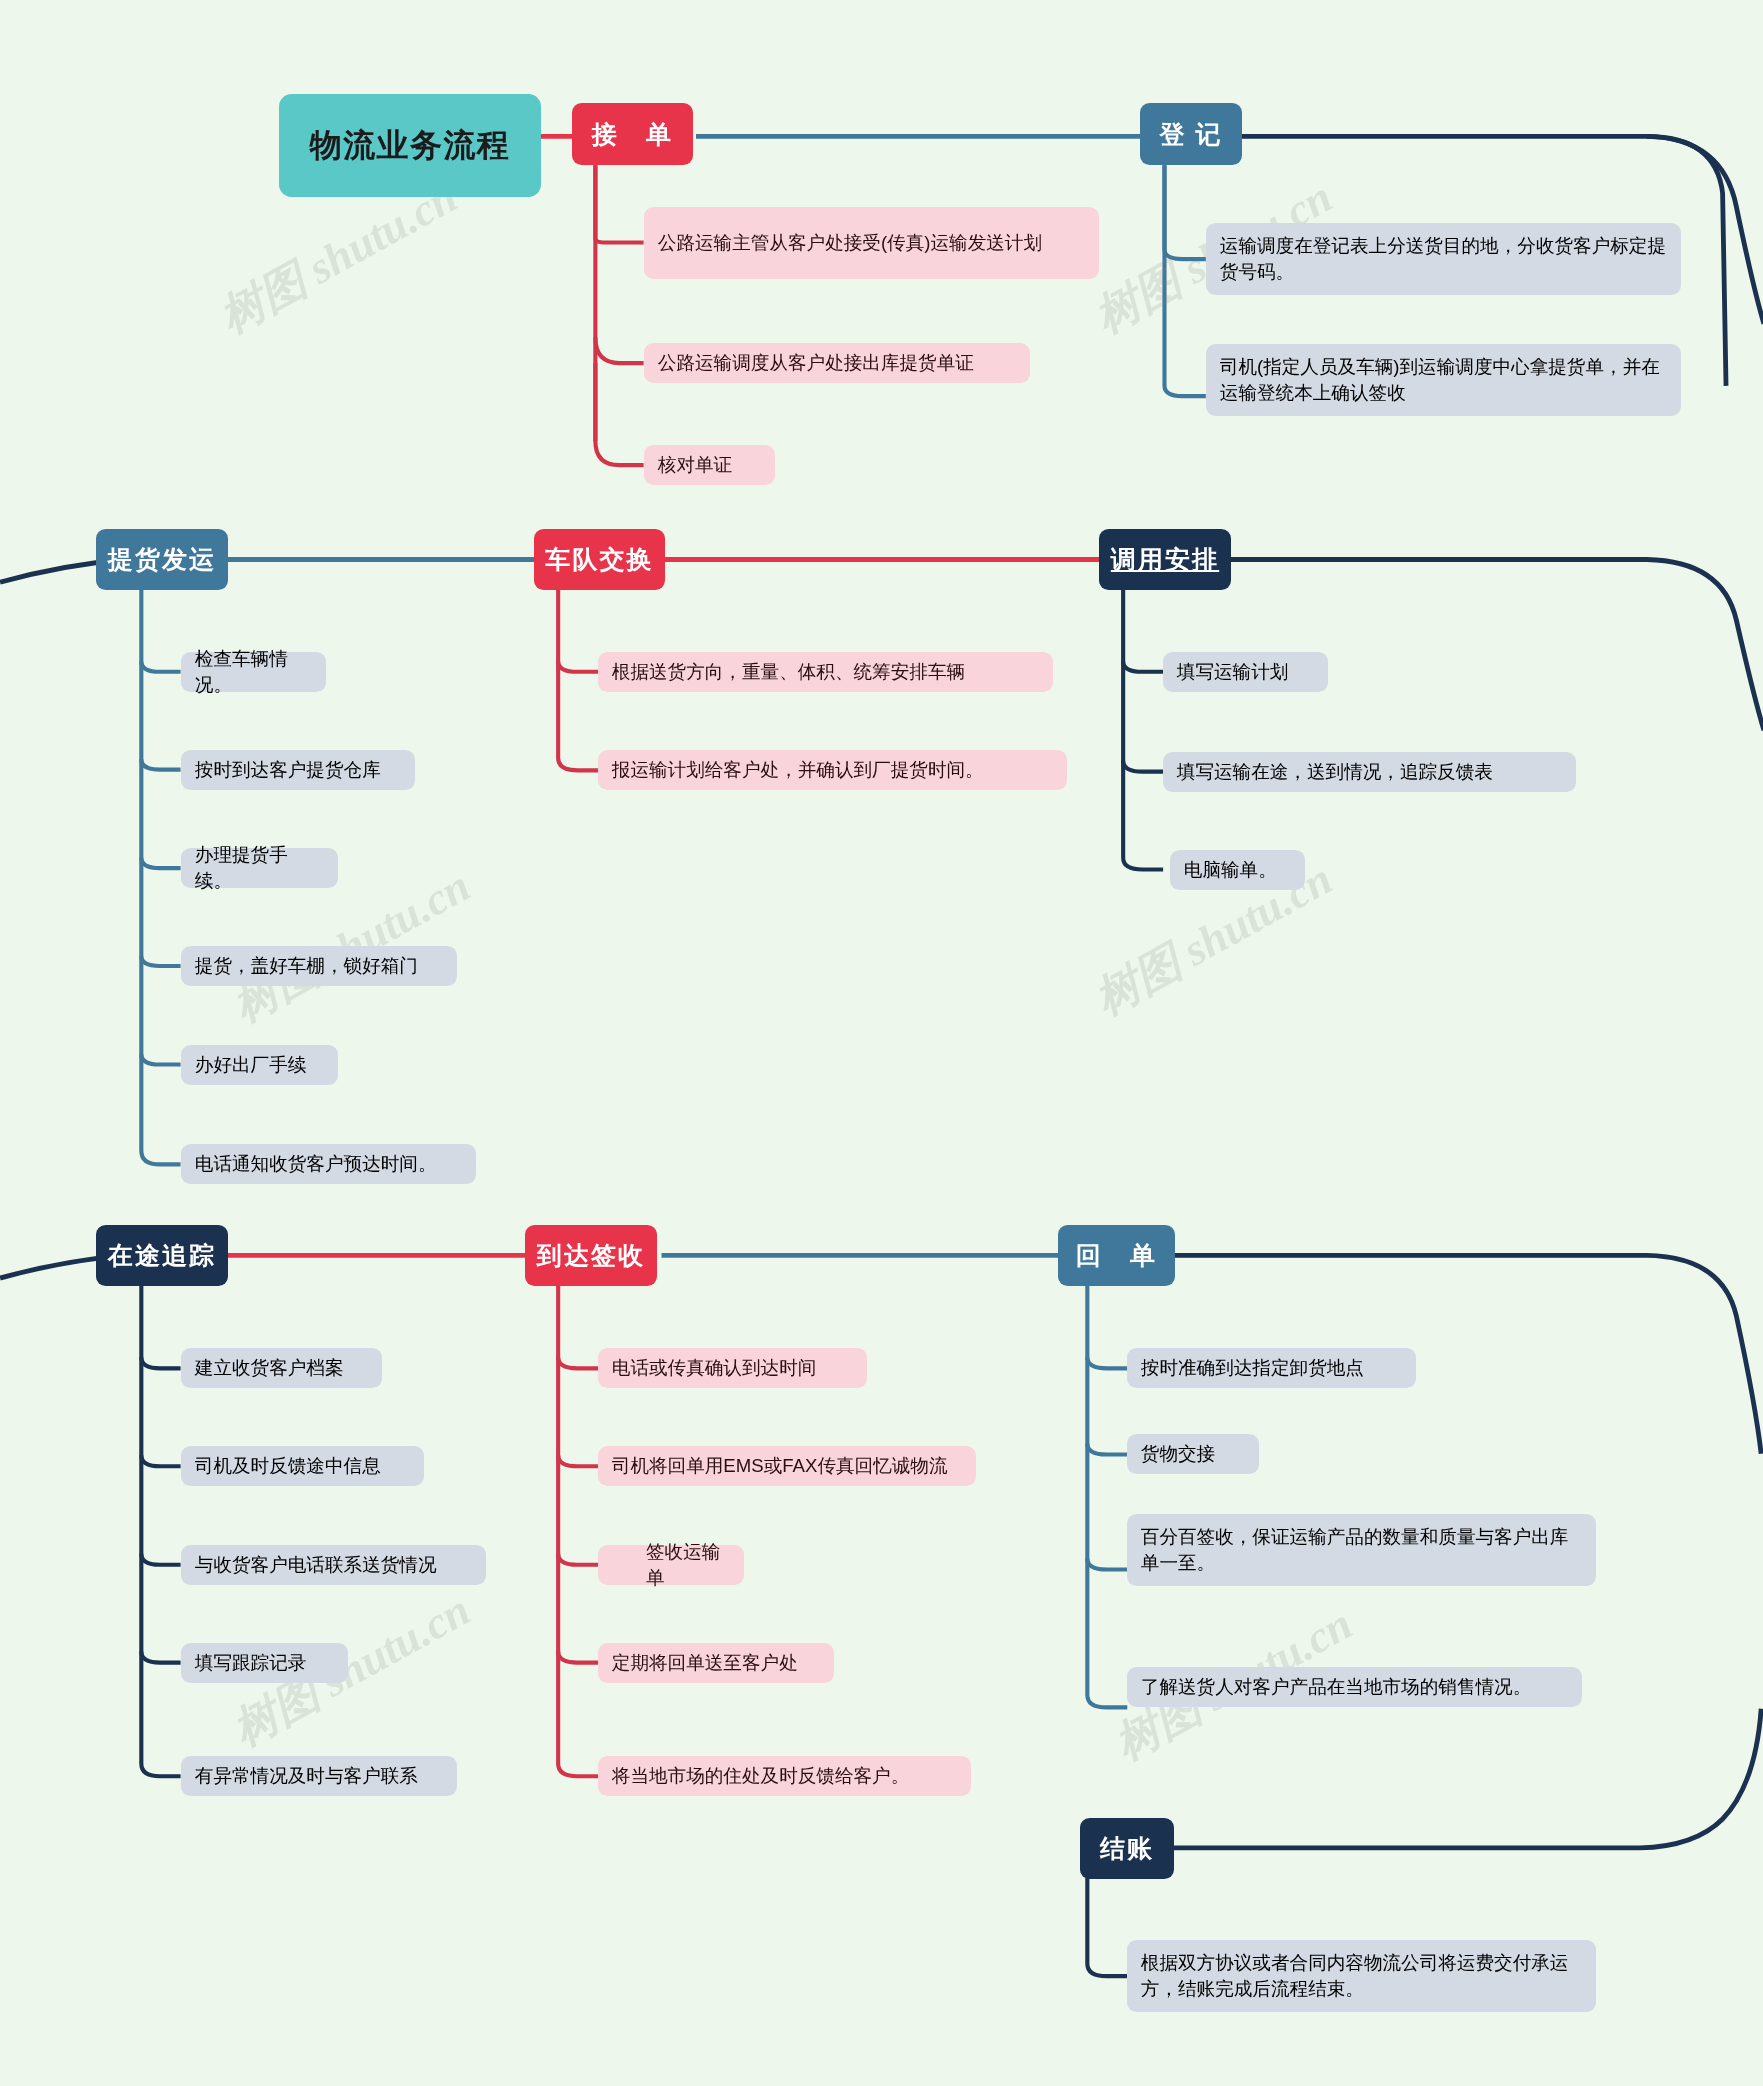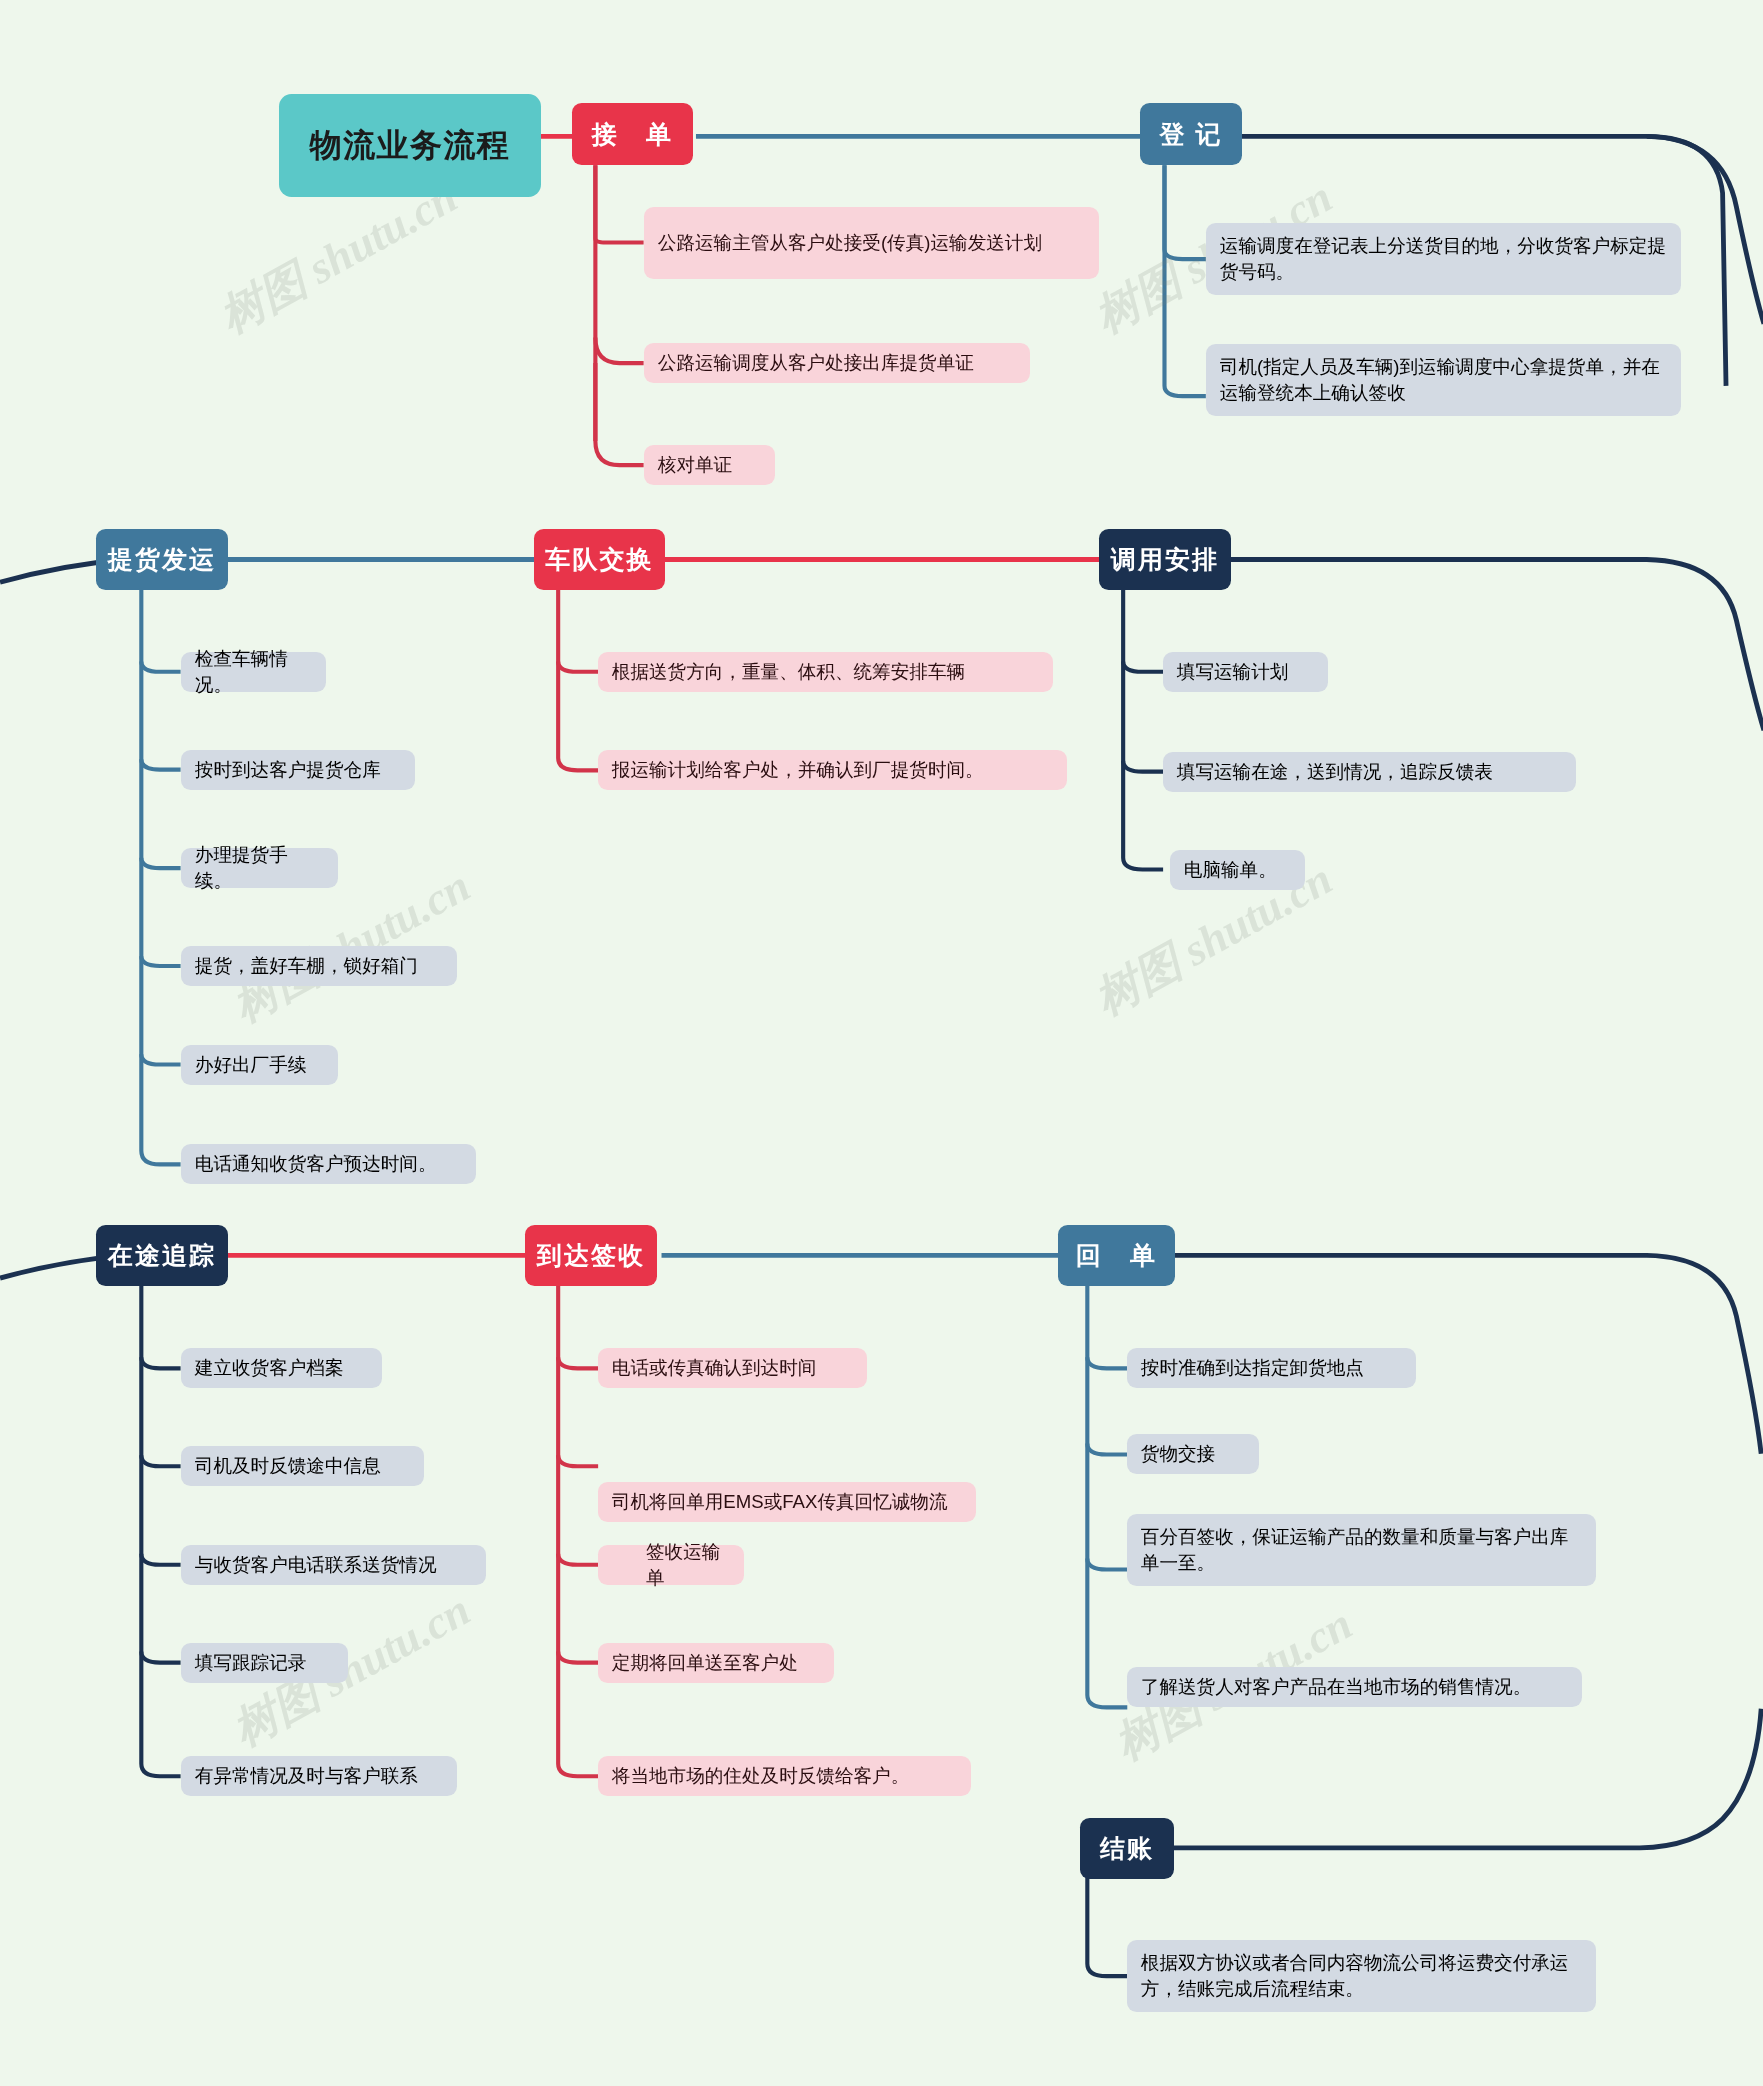--- a/index.html
+++ b/index.html
@@ -151,38 +151,38 @@
   <div class="node leaf grey" style="left:181px;top:848px;width:157px;height:40px;">办理提货手续。</div>
   <div class="node leaf grey" style="left:181px;top:946px;width:276px;height:40px;">提货，盖好车棚，锁好箱门</div>
   <div class="node leaf grey" style="left:181px;top:1045px;width:157px;height:40px;">办好出厂手续</div>
   <div class="node leaf grey" style="left:181px;top:1144px;width:295px;height:40px;">电话通知收货客户预达时间。</div>
 
   <div class="node hdr red" style="left:534px;top:529px;width:131px;height:61px;">车队交换</div>
 
   <div class="node leaf pink" style="left:598px;top:652px;width:455px;height:40px;">根据送货方向，重量、体积、统筹安排车辆</div>
   <div class="node leaf pink" style="left:598px;top:750px;width:469px;height:40px;">报运输计划给客户处，并确认到厂提货时间。</div>
 
-  <div class="node hdr navy" style="left:1099px;top:529px;width:132px;height:61px;">调用安排</div>
+  <div class="node hdr navy" style="left:1099px;top:529px;width:132px;height:61px;text-decoration:underline;">调用安排</div>
 
   <div class="node leaf grey" style="left:1163px;top:652px;width:165px;height:40px;">填写运输计划</div>
   <div class="node leaf grey" style="left:1163px;top:752px;width:413px;height:40px;">填写运输在途，送到情况，追踪反馈表</div>
   <div class="node leaf grey" style="left:1170px;top:850px;width:135px;height:40px;">电脑输单。</div>
 
   <div class="node hdr navy" style="left:96px;top:1225px;width:132px;height:61px;">在途追踪</div>
 
   <div class="node leaf grey" style="left:181px;top:1348px;width:201px;height:40px;">建立收货客户档案</div>
   <div class="node leaf grey" style="left:181px;top:1446px;width:243px;height:40px;">司机及时反馈途中信息</div>
   <div class="node leaf grey" style="left:181px;top:1545px;width:305px;height:40px;">与收货客户电话联系送货情况</div>
   <div class="node leaf grey" style="left:181px;top:1643px;width:167px;height:40px;">填写跟踪记录</div>
   <div class="node leaf grey" style="left:181px;top:1756px;width:276px;height:40px;">有异常情况及时与客户联系</div>
 
   <div class="node hdr red" style="left:525px;top:1225px;width:132px;height:61px;">到达签收</div>
 
   <div class="node leaf pink" style="left:598px;top:1348px;width:269px;height:40px;">电话或传真确认到达时间</div>
-  <div class="node leaf pink" style="left:598px;top:1446px;width:378px;height:40px;margin-top:36px;">司机将回单用EMS或FAX传真回忆诚物流</div>
+  <div class="node leaf pink" style="left:598px;top:1446px;width:378px;height:40px;">司机将回单用EMS或FAX传真回忆诚物流</div>
   <div class="node leaf pink" style="left:598px;top:1545px;width:146px;height:40px;padding-left:48px;">签收运输单</div>
   <div class="node leaf pink" style="left:598px;top:1643px;width:236px;height:40px;">定期将回单送至客户处</div>
   <div class="node leaf pink" style="left:598px;top:1756px;width:373px;height:40px;">将当地市场的住处及时反馈给客户。</div>
 
   <div class="node hdr blue" style="left:1058px;top:1225px;width:117px;height:61px;">回　单</div>
 
   <div class="node leaf grey" style="left:1127px;top:1348px;width:289px;height:40px;">按时准确到达指定卸货地点</div>
   <div class="node leaf grey" style="left:1127px;top:1434px;width:132px;height:40px;">货物交接</div>
   <div class="node leaf grey" style="left:1127px;top:1514px;width:469px;height:72px;">百分百签收，保证运输产品的数量和质量与客户出库单一至。</div>
   <div class="node leaf grey" style="left:1127px;top:1667px;width:455px;height:40px;">了解送货人对客户产品在当地市场的销售情况。</div>

